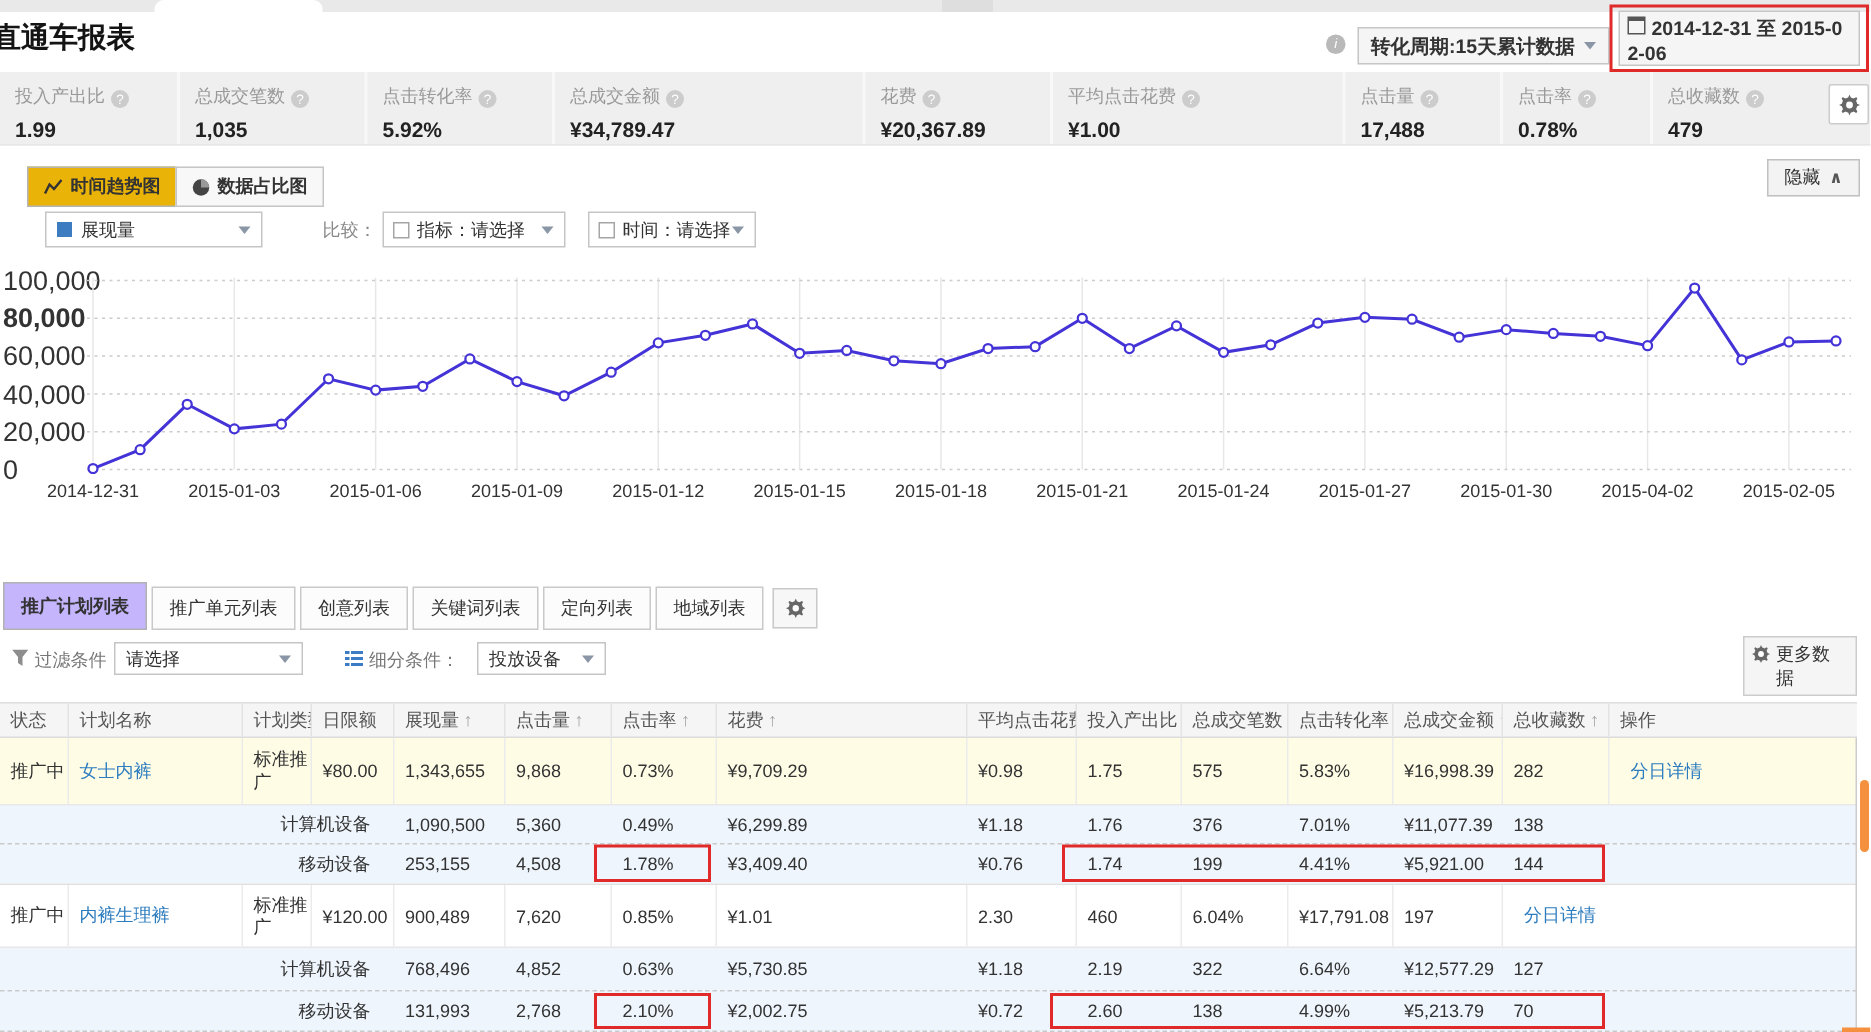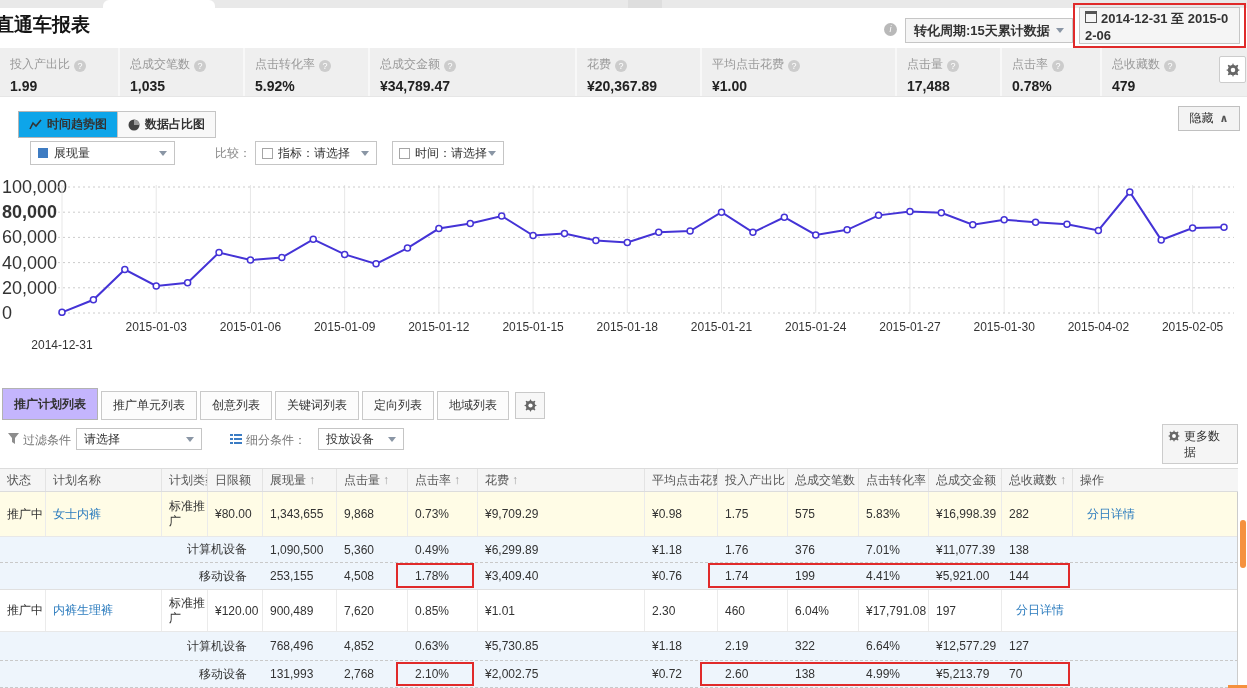--- a/index.html
+++ b/index.html
@@ -28,21 +28,21 @@
   .kpi:nth-child(1){width:118px}.kpi:nth-child(2){width:125px}.kpi:nth-child(3){width:125px}
   .kpi:nth-child(4){width:207px}.kpi:nth-child(5){width:125px}.kpi:nth-child(6){width:195px}
   .kpi:nth-child(7){width:105px}.kpi:nth-child(8){width:100px}.kpi:nth-child(9){width:147px}
   .kpi .lab{color:#999;font-size:12px;white-space:nowrap;}
   .kpi .val{margin-top:5px;font-size:14px;font-weight:bold;color:#222;}
   .help-ic{display:inline-block;width:12px;height:12px;border-radius:50%;background:#ccc;color:#fff;font-size:9px;line-height:12px;text-align:center;margin-left:4px;vertical-align:-1px;}
   .kpi-gear{position:absolute;left:1219px;top:56px;width:27px;height:27px;background:#fff;border:1px solid #ccc;border-radius:2px;box-sizing:border-box;display:flex;align-items:center;justify-content:center;}
 
   
   .ctabs{left:18px;top:111px;display:flex;}
-  .ctab{display:inline-flex;align-items:center;gap:5px;height:25px;padding:0 10px;border:1px solid #b5b5b5;background:#0ea5e9;font-weight:bold;color:#333;}
+  .ctab{display:inline-flex;align-items:center;gap:5px;height:25px;padding:0 10px;border:1px solid #b5b5b5;background:#eab308;font-weight:bold;color:#333;}
   .ctab.pie{background:#f8f8f8;margin-left:-1px;border-color:#c5c5c5;}
   .hidebtn{left:1178px;top:106px;width:62px;height:25px;border:1px solid #c0c0c0;background:#f3f3f3;box-sizing:border-box;display:flex;align-items:center;justify-content:center;gap:6px;color:#333;}
   .hidebtn b{font-size:11px;color:#555;}
   .dd{position:absolute;top:141px;height:24px;box-sizing:border-box;border:1px solid #c5c5c5;background:#fff;display:flex;align-items:center;}
   .dd-metric{left:30px;width:145px;}
   .dd-cb1{left:255px;width:122px;}
   .dd-cb2{left:392px;width:112px;}
   .cmp-lab{left:215px;top:141px;line-height:24px;color:#888;}
   .caret{width:0;height:0;border-left:4px solid transparent;border-right:4px solid transparent;border-top:5px solid #8a96a5;margin-left:auto;margin-right:7px;}
   .sq{width:10px;height:10px;background:#3e7cc2;margin:0 6px 0 7px;}
@@ -269,21 +269,21 @@
       <circle cx="946.1621621621622" cy="39.760000000000005" r="3" fill="#ffffff" stroke="#4433d6" stroke-width="1.5"></circle>
       <circle cx="977.5675675675676" cy="42.28" r="3" fill="#ffffff" stroke="#4433d6" stroke-width="1.5"></circle>
       <circle cx="1008.972972972973" cy="44.17" r="3" fill="#ffffff" stroke="#4433d6" stroke-width="1.5"></circle>
       <circle cx="1040.3783783783783" cy="50.47" r="3" fill="#ffffff" stroke="#4433d6" stroke-width="1.5"></circle>
       <circle cx="1071.7837837837837" cy="12.040000000000006" r="3" fill="#ffffff" stroke="#4433d6" stroke-width="1.5"></circle>
       <circle cx="1103.1891891891892" cy="59.92" r="3" fill="#ffffff" stroke="#4433d6" stroke-width="1.5"></circle>
       <circle cx="1134.5945945945946" cy="47.94999999999999" r="3" fill="#ffffff" stroke="#4433d6" stroke-width="1.5"></circle>
       <circle cx="1166" cy="47.31999999999999" r="3" fill="#ffffff" stroke="#4433d6" stroke-width="1.5"></circle>
     </svg>
   <div id="xlabels">
-      <div class="xtick" style="left: 17px; margin-top: 18px;">2014-12-31</div>
+      <div class="xtick" style="left: 17px;">2014-12-31</div>
       <div class="xtick" style="left: 111.216px;">2015-01-03</div>
       <div class="xtick" style="left: 205.432px;">2015-01-06</div>
       <div class="xtick" style="left: 299.649px;">2015-01-09</div>
       <div class="xtick" style="left: 393.865px;">2015-01-12</div>
       <div class="xtick" style="left: 488.081px;">2015-01-15</div>
       <div class="xtick" style="left: 582.297px;">2015-01-18</div>
       <div class="xtick" style="left: 676.514px;">2015-01-21</div>
       <div class="xtick" style="left: 770.73px;">2015-01-24</div>
       <div class="xtick" style="left: 864.946px;">2015-01-27</div>
       <div class="xtick" style="left: 959.162px;">2015-01-30</div>

